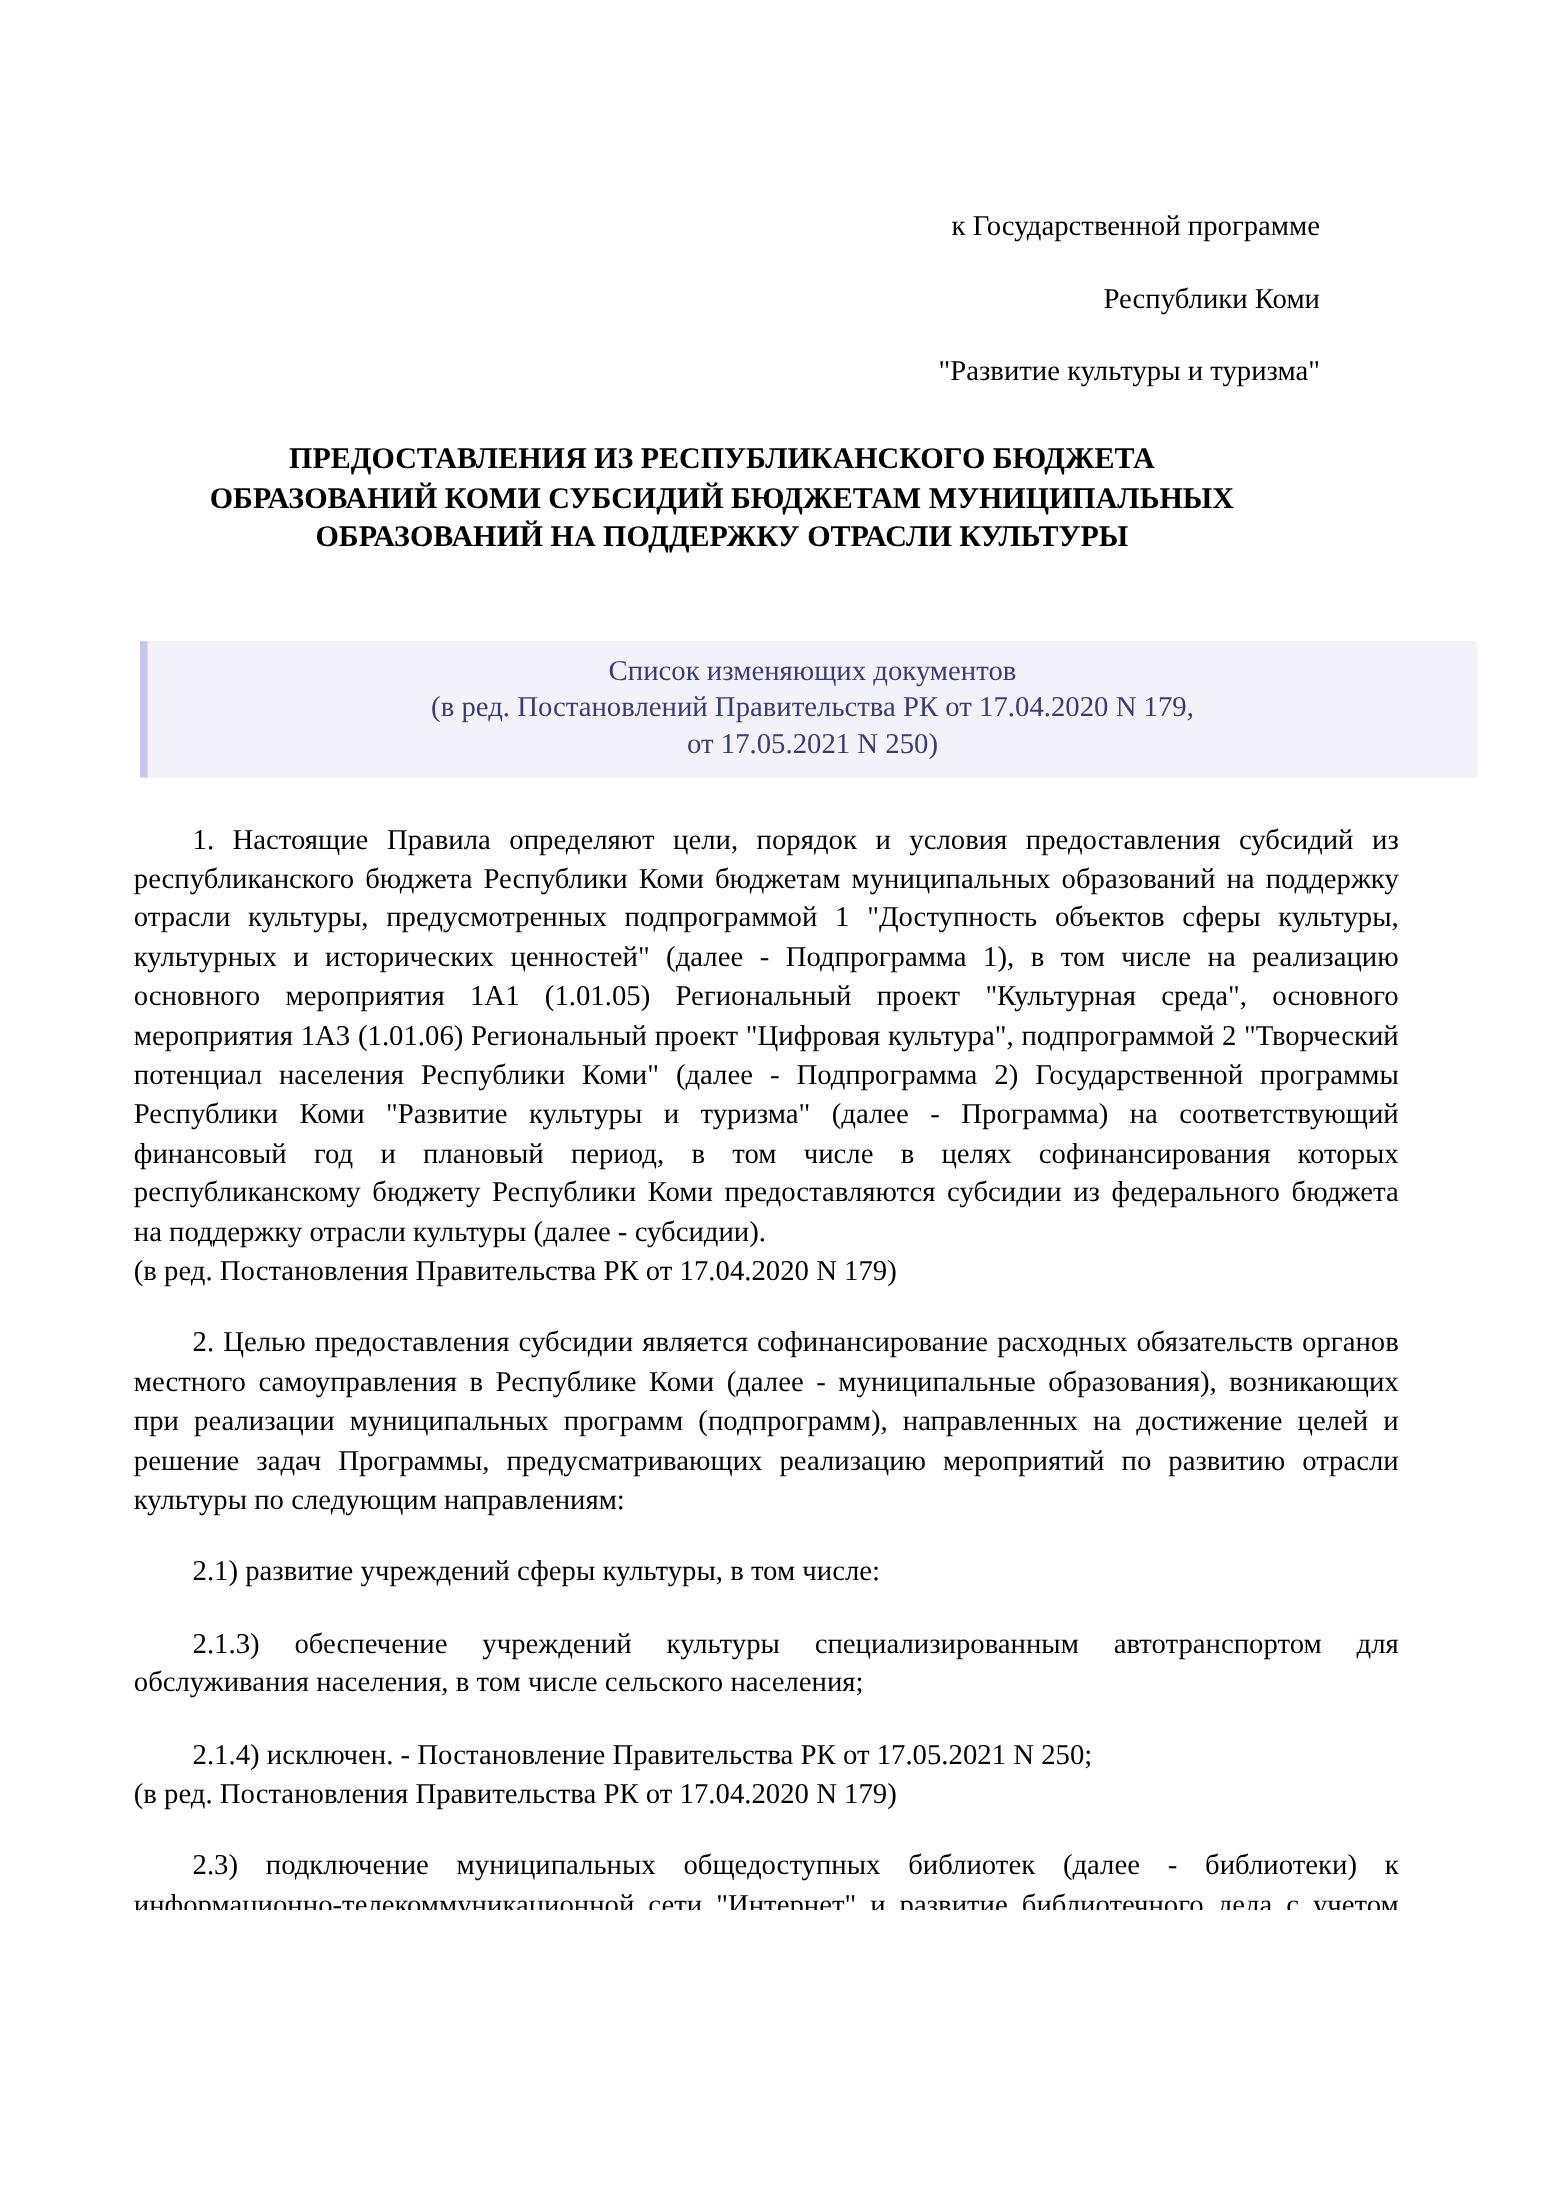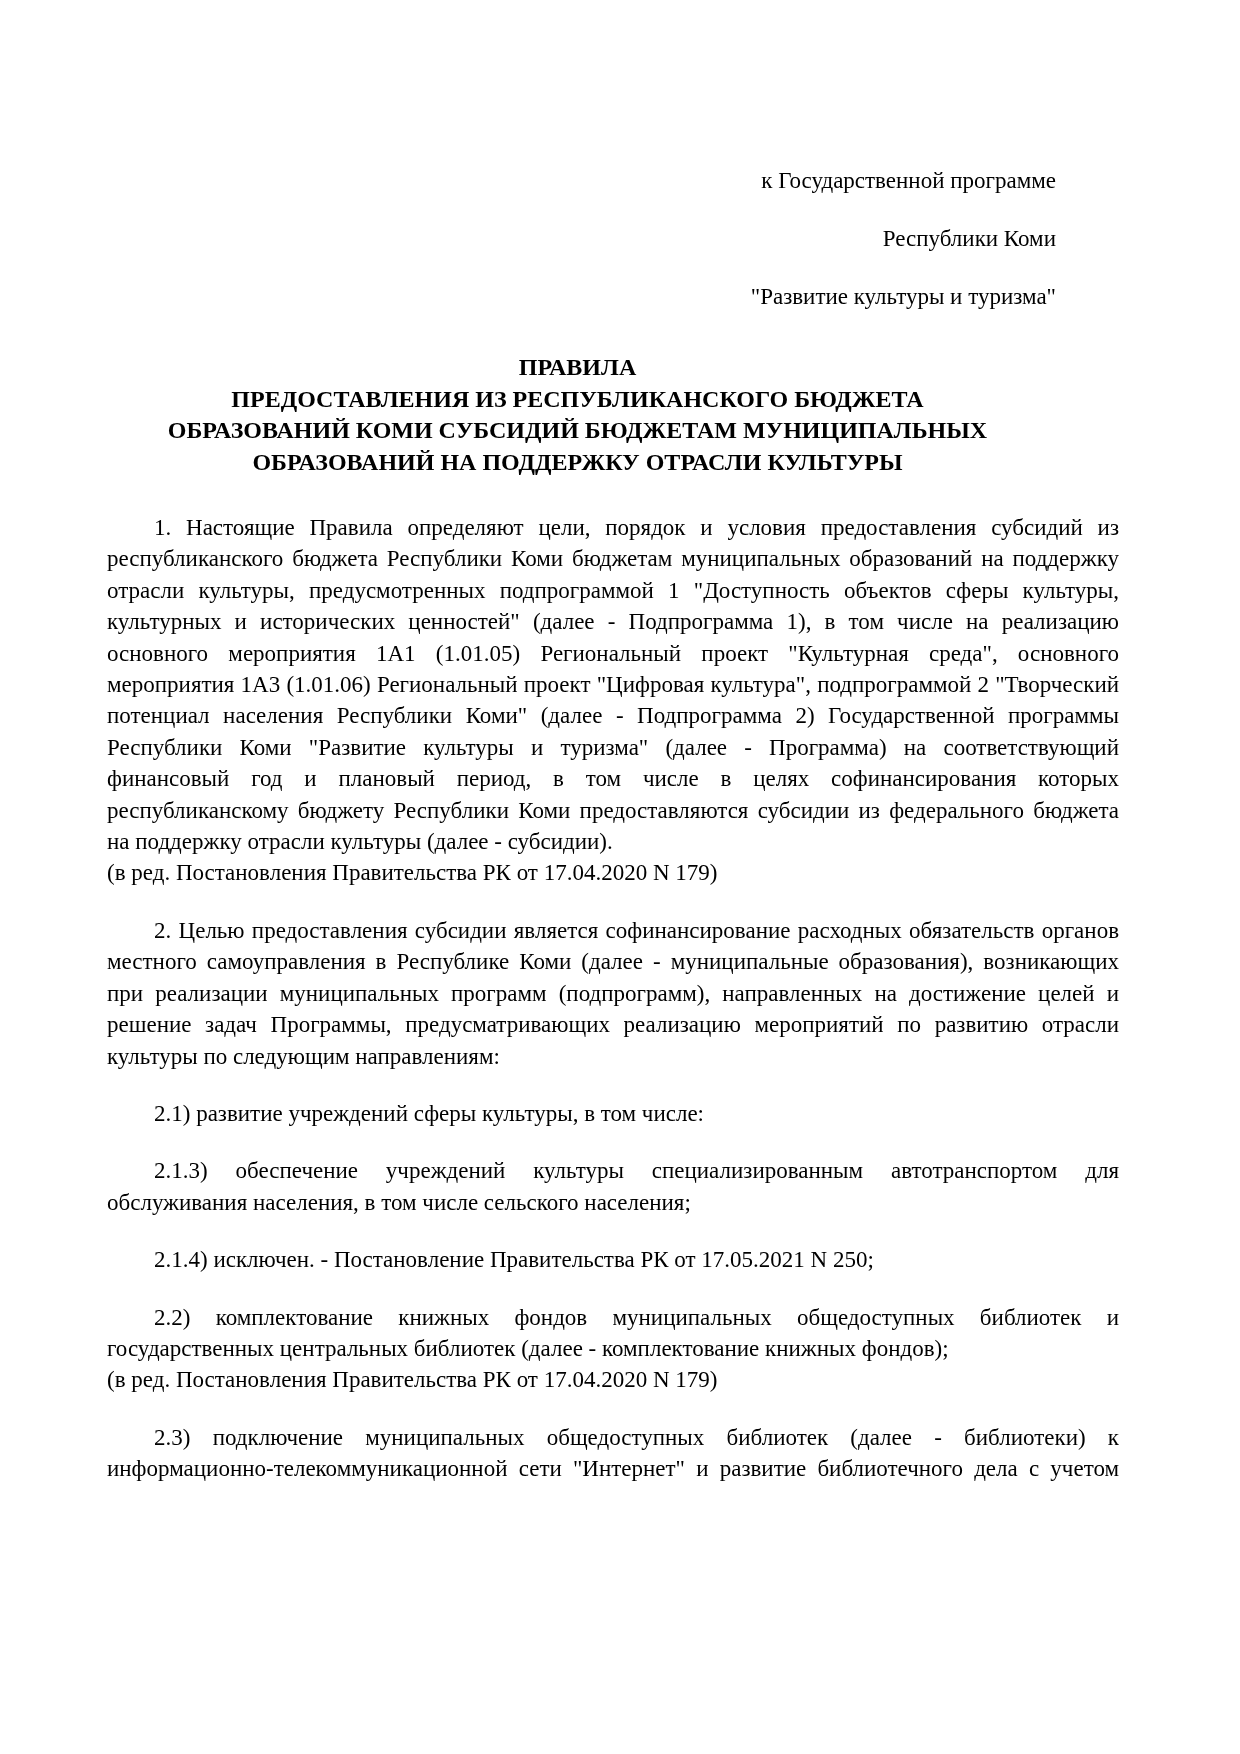--- a/index.html
+++ b/index.html
@@ -68,32 +68,35 @@
 
 <div class="page">
 
   <div class="ref-header">
     <div>к Государственной программе</div>
     <div>Республики Коми</div>
     <div>"Развитие культуры и туризма"</div>
   </div>
 
   <div class="doc-title">
-    <div>ПРАВИЛА</div>
     <div>ПРЕДОСТАВЛЕНИЯ ИЗ РЕСПУБЛИКАНСКОГО БЮДЖЕТА</div>
     <div>ОБРАЗОВАНИЙ КОМИ СУБСИДИЙ БЮДЖЕТАМ МУНИЦИПАЛЬНЫХ</div>
     <div>ОБРАЗОВАНИЙ НА ПОДДЕРЖКУ ОТРАСЛИ КУЛЬТУРЫ</div>
   </div>
 
+  <div class="amend-box" style="background: rgb(242, 242, 248); border-left-color: rgb(196, 201, 233); color: rgb(59, 59, 115);">
+    <div>Список изменяющих документов</div>
+    <div>(в ред. Постановлений Правительства РК от 17.04.2020 N 179,</div>
+    <div>от 17.05.2021 N 250)</div>
+  </div>
 
   <div class="body-text">
       <p>1. Настоящие Правила определяют цели, порядок и условия предоставления субсидий из республиканского бюджета Республики Коми бюджетам муниципальных образований на поддержку отрасли культуры, предусмотренных подпрограммой 1 "Доступность объектов сферы культуры, культурных и исторических ценностей" (далее - Подпрограмма 1), в том числе на реализацию основного мероприятия 1А1 (1.01.05) Региональный проект "Культурная среда", основного мероприятия 1А3 (1.01.06) Региональный проект "Цифровая культура", подпрограммой 2 "Творческий потенциал населения Республики Коми" (далее - Подпрограмма 2) Государственной программы Республики Коми "Развитие культуры и туризма" (далее - Программа) на соответствующий финансовый год и плановый период, в том числе в целях софинансирования которых республиканскому бюджету Республики Коми предоставляются субсидии из федерального бюджета на поддержку отрасли культуры (далее - субсидии).</p>
       <p class="note">(в ред. Постановления Правительства РК от 17.04.2020 N 179)</p>
       <p>2. Целью предоставления субсидии является софинансирование расходных обязательств органов местного самоуправления в Республике Коми (далее - муниципальные образования), возникающих при реализации муниципальных программ (подпрограмм), направленных на достижение целей и решение задач Программы, предусматривающих реализацию мероприятий по развитию отрасли культуры по следующим направлениям:</p>
       <p>2.1) развитие учреждений сферы культуры, в том числе:</p>
       <p>2.1.3) обеспечение учреждений культуры специализированным автотранспортом для обслуживания населения, в том числе сельского населения;</p>
       <p>2.1.4) исключен. - Постановление Правительства РК от 17.05.2021 N 250;</p>
-      <p>2.2) комплектование книжных фондов муниципальных общедоступных библиотек и государственных центральных библиотек (далее - комплектование книжных фондов);</p>
       <p class="note">(в ред. Постановления Правительства РК от 17.04.2020 N 179)</p>
       <p class="cut">2.3) подключение муниципальных общедоступных библиотек (далее - библиотеки) к информационно-телекоммуникационной сети "Интернет" и развитие библиотечного дела с учетом</p>
     </div>
 
 </div>
 
 </body></html>

